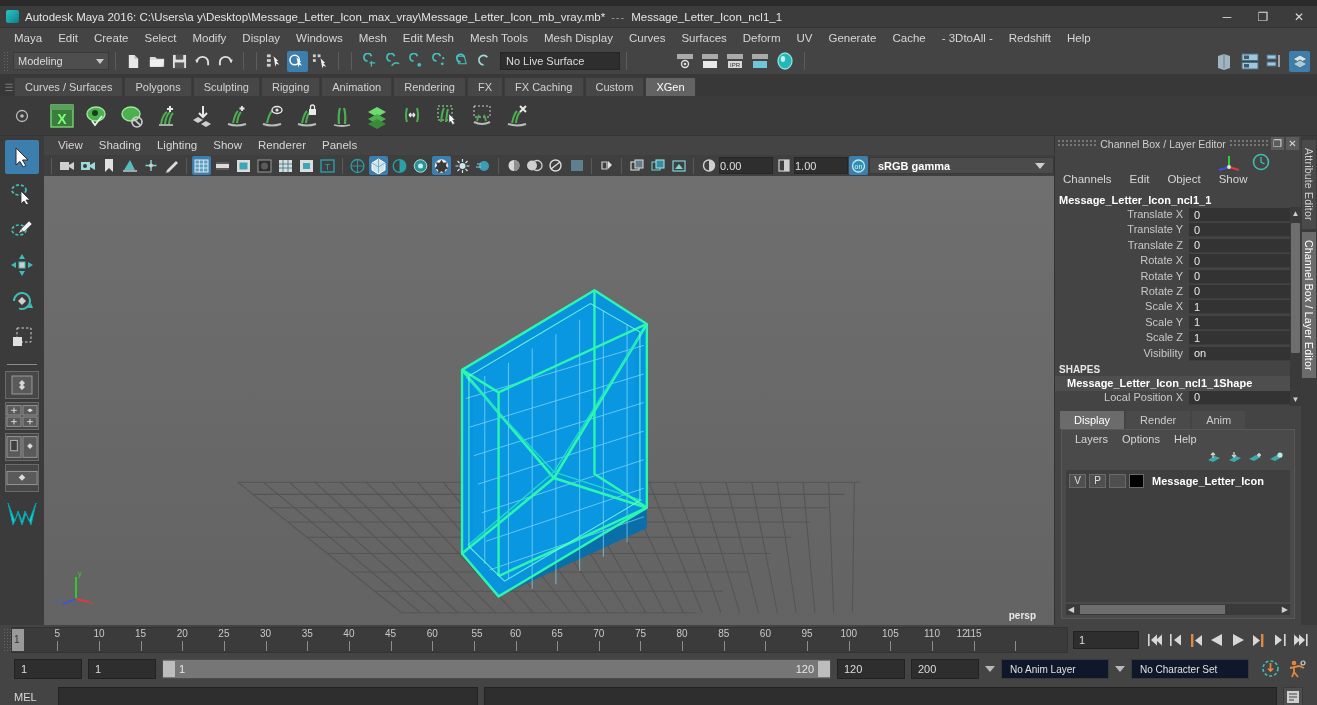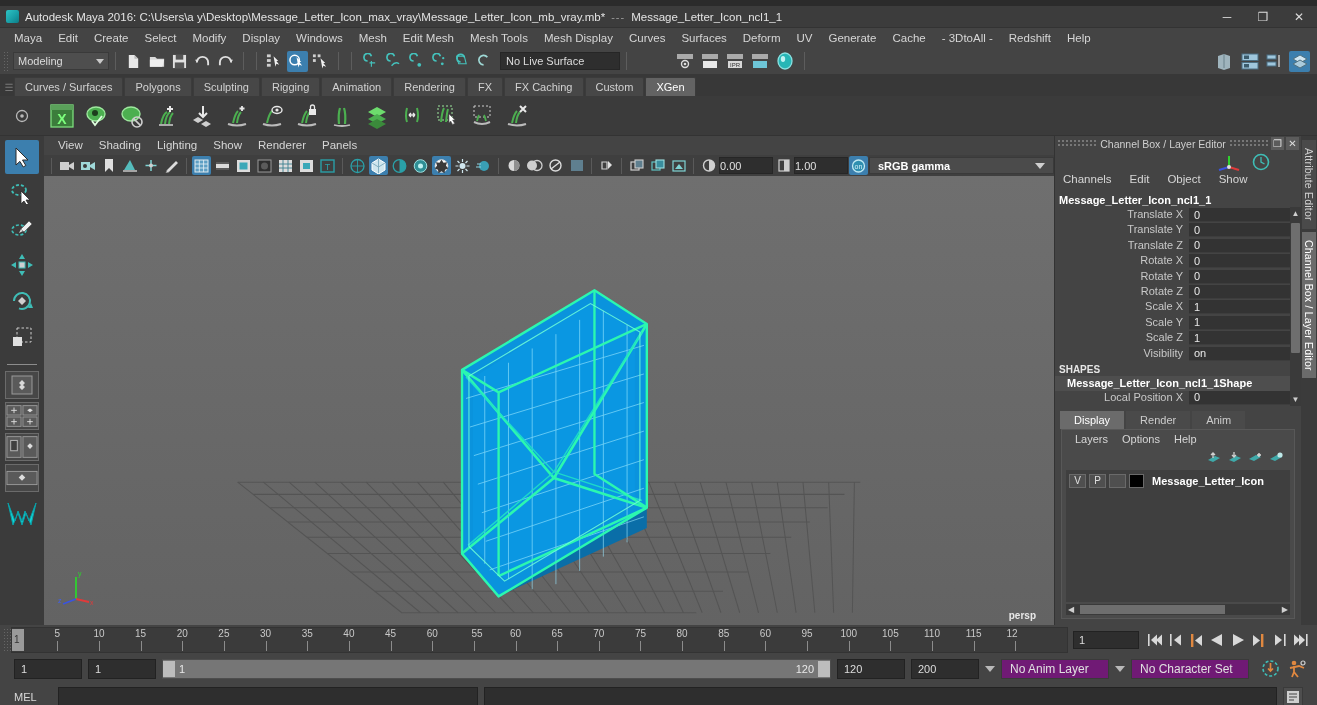--- a/index.html
+++ b/index.html
@@ -171,21 +171,21 @@
 
   
   .range-row { height:28px; background:#444; display:flex; align-items:center; flex:0 0 28px; padding-left:14px; gap:6px;}
   .range-fld { height:20px; background:#2e2e2e; border:1px solid #222; color:#ddd; font-size:11px;
                display:flex;align-items:center;padding-left:6px;}
   .range-bar { flex:1 1 auto; height:20px; background:#767676; border:1px solid #4d4d4d; position:relative;
                display:flex; align-items:center; }
   .rb-handle { width:12px; height:16px; background:#bdbdbd; }
   .rb-lbl { font-size:11px; color:#e8e8e8; }
   .mini-arrow { width:0;height:0;border-left:5px solid transparent;border-right:5px solid transparent;border-top:6px solid #b9b9b9;}
-  .charsel { height:20px; background:#701a75; border:1px solid #3a3a3a; color:#e0e0e0; font-size:12px;
+  .charsel { height:20px; background:#0f172a; border:1px solid #3a3a3a; color:#e0e0e0; font-size:10px;
              display:flex;align-items:center;padding:0 8px;}
 
   
   .mel-row { height:28px; background:#444; display:flex; align-items:center; flex:0 0 28px; padding:0 14px; gap:6px;}
   .mel-lbl { width:38px; font-size:11px; color:#d8d8d8; }
   .mel-input { height:20px; background:#2e2e2e; border:1px solid #222; }
   .mel-left { width:420px; }
   .mel-right { flex:1 1 auto; }
   .mel-ico { width:20px;height:20px; background:#4e4e4e; border:1px solid #3a3a3a; display:flex;align-items:center;justify-content:center;}
 
@@ -1132,21 +1132,21 @@
         <div class="tick-lbl" style="left: 795.074px;">95</div>
         <div class="tick-mark" style="left: 795.074px;"></div>
         <div class="tick-lbl" style="left: 836.727px;">100</div>
         <div class="tick-mark" style="left: 836.727px;"></div>
         <div class="tick-lbl" style="left: 878.38px;">105</div>
         <div class="tick-mark" style="left: 878.38px;"></div>
         <div class="tick-lbl" style="left: 920.033px;">110</div>
         <div class="tick-mark" style="left: 920.033px;"></div>
         <div class="tick-lbl" style="left: 961.686px;">115</div>
         <div class="tick-mark" style="left: 961.686px;"></div>
-        <div class="tick-lbl" style="left: 1000px;">12</div>
+        <div class="tick-lbl" style="left: 950px;">12</div>
         <div class="tick-mark" style="left: 1003.34px;"></div>
       </div>
     <div class="frame-fld">
       <span>1</span>
     </div>
     <div style="display:flex;align-items:center;gap:1px;padding-right:6px;">
       <div class="pb-btn">
           <svg width="17" height="14" viewBox="0 0 17 14">
             <path d="M2 1v12h1.6V1z" fill="#d8d8d8"></path>
             <path d="M10 7 L16 1.5 v11z" fill="#d8d8d8"></path>

